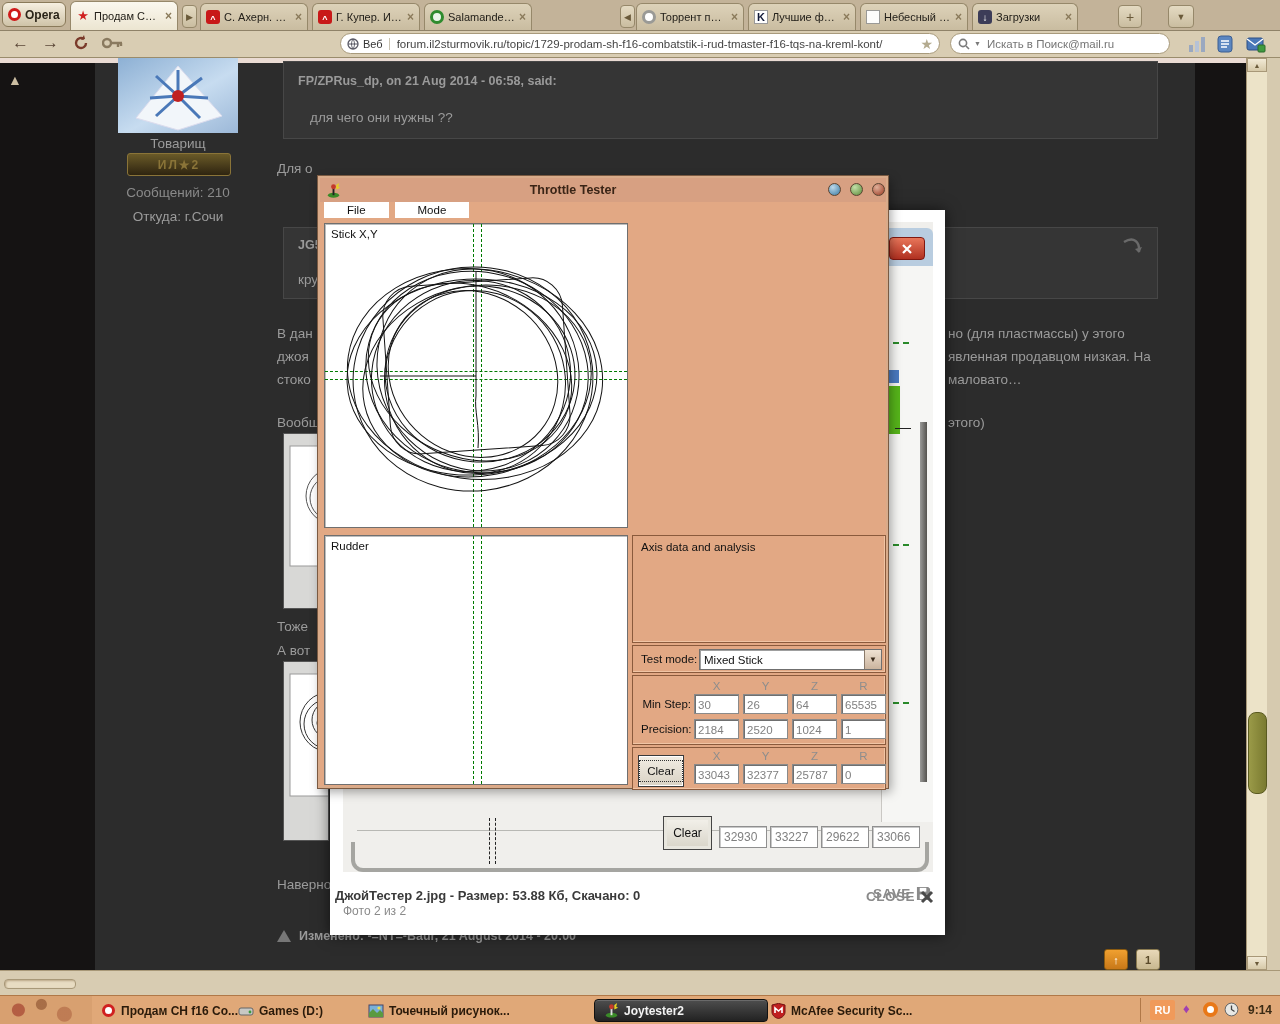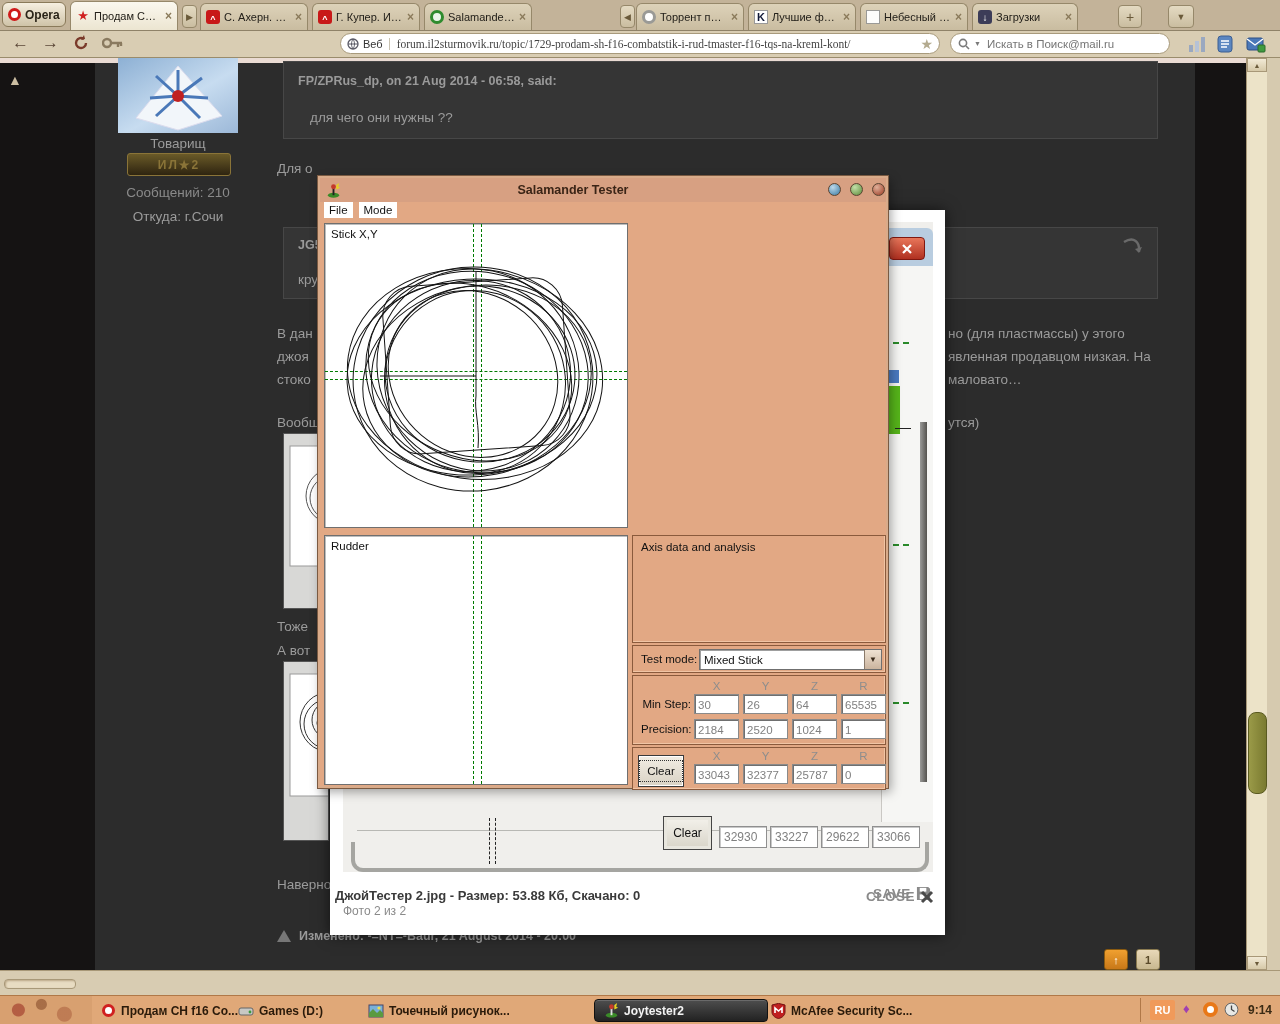--- a/index.html
+++ b/index.html
@@ -28,21 +28,21 @@
   .fav-doc{background:#fdfdfb;border:1px solid #9a9a96;}
   .fav-dl{background:#3c3c58;border-radius:3px;color:#fff;font-size:10px;font-weight:bold;}
   .mini-btn{top:5px;height:21px;border:1px solid #96886a;border-radius:4px;background:linear-gradient(#e4dac2,#cabda0);
     font-size:9px;color:#6a5a3a;display:flex;align-items:center;justify-content:center;}
   .toolbar{left:0;top:31px;width:1280px;height:26px;background:#d9cdb3;border-bottom:1px solid #9a8c6c;}
   .navg{font-size:17px;font-weight:bold;color:#5a4636;line-height:22px;}
   .urlfield{left:340px;top:2px;width:600px;height:21px;background:#fff;border:1px solid #a89a7c;border-radius:11px;
     display:flex;align-items:center;padding:0 6px;box-sizing:border-box;gap:5px;}
   .url-badge{display:flex;align-items:center;gap:4px;border-right:1px solid #c9c3b2;padding-right:6px;}
   .url-badge-txt{font-size:11px;color:#333;}
-  .url-input{border:none;outline:none;flex:1;font-size:11.5px;color:#444;font-family:Liberation Serif, serif;background:transparent;}
+  .url-input{border:none;outline:none;flex:1;font-size:11.5px;color:#444;font-family:Liberation Sans, sans-serif;background:transparent;}
   .searchfield{left:950px;top:2px;width:220px;height:21px;background:#fff;border:1px solid #a89a7c;border-radius:11px;
     display:flex;align-items:center;padding:0 7px;box-sizing:border-box;gap:4px;}
   .search-input{border:none;outline:none;flex:1;font-size:11.5px;color:#777;font-family:"Liberation Sans",sans-serif;background:transparent;}
   
   .viewport{left:0;top:58px;width:1280px;height:912px;background:#151313;}
   .pagebar{left:0;top:0;width:1246px;height:5px;background:#eadbd3;}
   .content{left:95px;top:5px;width:1100px;height:907px;background:#2c2c2c;}
   .ftext{font-size:13.5px;color:#9b9b9b;}
   .quote{background:#353535;border:1px solid #474747;box-sizing:border-box;}
   .qhead{font-size:12.5px;font-weight:bold;color:#9a9a9a;}
@@ -64,21 +64,21 @@
   .pfield{background:#fff;border:1px solid #8f8f8f;box-shadow:inset 1px 1px 0 #c8c8c8;font-size:12px;color:#808080;
     display:flex;align-items:center;padding-left:4px;box-sizing:border-box;}
   .pclear{background:linear-gradient(#f4f2ec,#d8d4c8);border:1px solid #444;box-shadow:inset 0 0 0 3px #e8e6de;
     font-size:12px;color:#111;display:flex;align-items:center;justify-content:center;}
   
   .tester{left:318px;top:118px;width:570px;height:612px;background:#e2a884;border:2px solid #d9ab8a;
     box-shadow:0 0 0 1px #7a5a42,3px 4px 10px rgba(0,0,0,.35);box-sizing:border-box;}
   .ttitle{left:0;top:0;width:100%;height:24px;background:#d7a082;display:flex;align-items:center;}
   .ttitle-txt{position:absolute;left:0;right:60px;text-align:center;font-size:12.5px;font-weight:bold;color:#3a2416;}
   .orb{width:13px;height:13px;border-radius:50%;border:1px solid #5a4432;box-sizing:border-box;}
-  .tmenu-chip{height:16px;background:#fff;font-size:11.5px;color:#111;display:flex;align-items:center;padding:0 5px;}
+  .tmenu-chip{height:16px;background:#fff;font-size:11.5px;color:#111;display:flex;align-items:center;padding:0 23px;}
   .tpanel{background:#fff;border:1px solid #6f6f6f;box-shadow:inset 1px 1px 0 #bdbdbd;box-sizing:border-box;overflow:hidden;}
   .tlabel{position:absolute;left:6px;top:4px;font-size:11.5px;color:#111;}
   .gdash-v{position:absolute;top:0;bottom:0;width:0;border-left:1px dashed #007a00;}
   .gdash-h{position:absolute;left:0;right:0;height:0;border-top:1px dashed #007a00;}
   .tgroup{background:#e2a884;border:1px solid #8a5a3c;box-shadow:inset -1px -1px 0 #f0c4a4;box-sizing:border-box;}
   .tlbl{font-size:11.5px;color:#111;}
   .thead{font-size:11.5px;color:#8d8d8d;text-align:center;}
   .tfield{background:#fff;border:1px solid #8a8a8a;box-shadow:inset 1px 1px 0 #6f6f6f;box-sizing:border-box;}
   .tfield input{width:100%;height:100%;border:none;outline:none;background:transparent;font-size:11.5px;color:#808080;
     font-family:"Liberation Sans",sans-serif;padding:0 0 0 3px;box-sizing:border-box;}
@@ -250,21 +250,21 @@
         <div class="abs ftext" style="left:14px;top:44px">круг</div>
       </div>
 
       <div class="abs ftext" style="left:182px;top:263px">В дан</div>
       <div class="abs ftext" style="left:853px;top:263px">но (для пластмассы) у этого</div>
       <div class="abs ftext" style="left:182px;top:286px">джоя</div>
       <div class="abs ftext" style="left:853px;top:286px">явленная продавцом низкая. На</div>
       <div class="abs ftext" style="left:182px;top:309px">стоко</div>
       <div class="abs ftext" style="left:853px;top:309px">маловато…</div>
       <div class="abs ftext" style="left:182px;top:352px">Вообщ</div>
-      <div class="abs ftext" style="left:853px;top:352px">утся)</div>
+      <div class="abs ftext" style="left:853px;top:352px">этого)</div>
 
       <div class="abs thumb" style="left:188px;top:370px;width:46px;height:176px">
         <svg width="90" height="170" viewBox="0 0 90 170">
             <rect x="6" y="12" width="80" height="120" fill="#fff" stroke="#999"></rect>
             <circle cx="50" cy="62" r="28" fill="none" stroke="#555"></circle>
             <circle cx="48" cy="64" r="22" fill="none" stroke="#555"></circle>
             <circle cx="52" cy="60" r="16" fill="none" stroke="#555"></circle>
           </svg>
       </div>
       <div class="abs ftext" style="left:182px;top:556px">Тоже</div>
@@ -348,21 +348,21 @@
     <div class="abs tester">
       <div class="abs ttitle tex">
         <span class="ticon" style="margin-left:5px">
           <svg width="15" height="15" viewBox="0 0 16 16">
               <ellipse cx="8" cy="13" rx="6" ry="2.6" fill="#3a8a28"></ellipse>
               <path d="M8 13V5" stroke="#222" stroke-width="2"></path>
               <circle cx="8" cy="4" r="2.6" fill="#c43a2a"></circle>
               <path d="M11 2l3-2-1 4 2 1-4 2z" fill="#e8d020"></path>
             </svg>
         </span>
-        <span class="ttitle-txt">Salamander Tester</span>
+        <span class="ttitle-txt">Throttle Tester</span>
         <span class="abs orb" style="left:508px;top:5px;background:radial-gradient(circle at 35% 30%,#bcd8ea,#3a7aa2)"></span>
         <span class="abs orb" style="left:530px;top:5px;background:radial-gradient(circle at 35% 30%,#c4e0a8,#5a8a3a)"></span>
         <span class="abs orb" style="left:552px;top:5px;background:radial-gradient(circle at 35% 30%,#e0b09a,#9a3a22)"></span>
       </div>
       <div class="abs" style="left:0;top:24px;width:100%;height:19px;display:flex;gap:6px;padding-left:4px">
         <span class="tmenu-chip">File</span>
         <span class="tmenu-chip">Mode</span>
       </div>
 
       <div class="abs tpanel" style="left:4px;top:45px;width:304px;height:305px">

